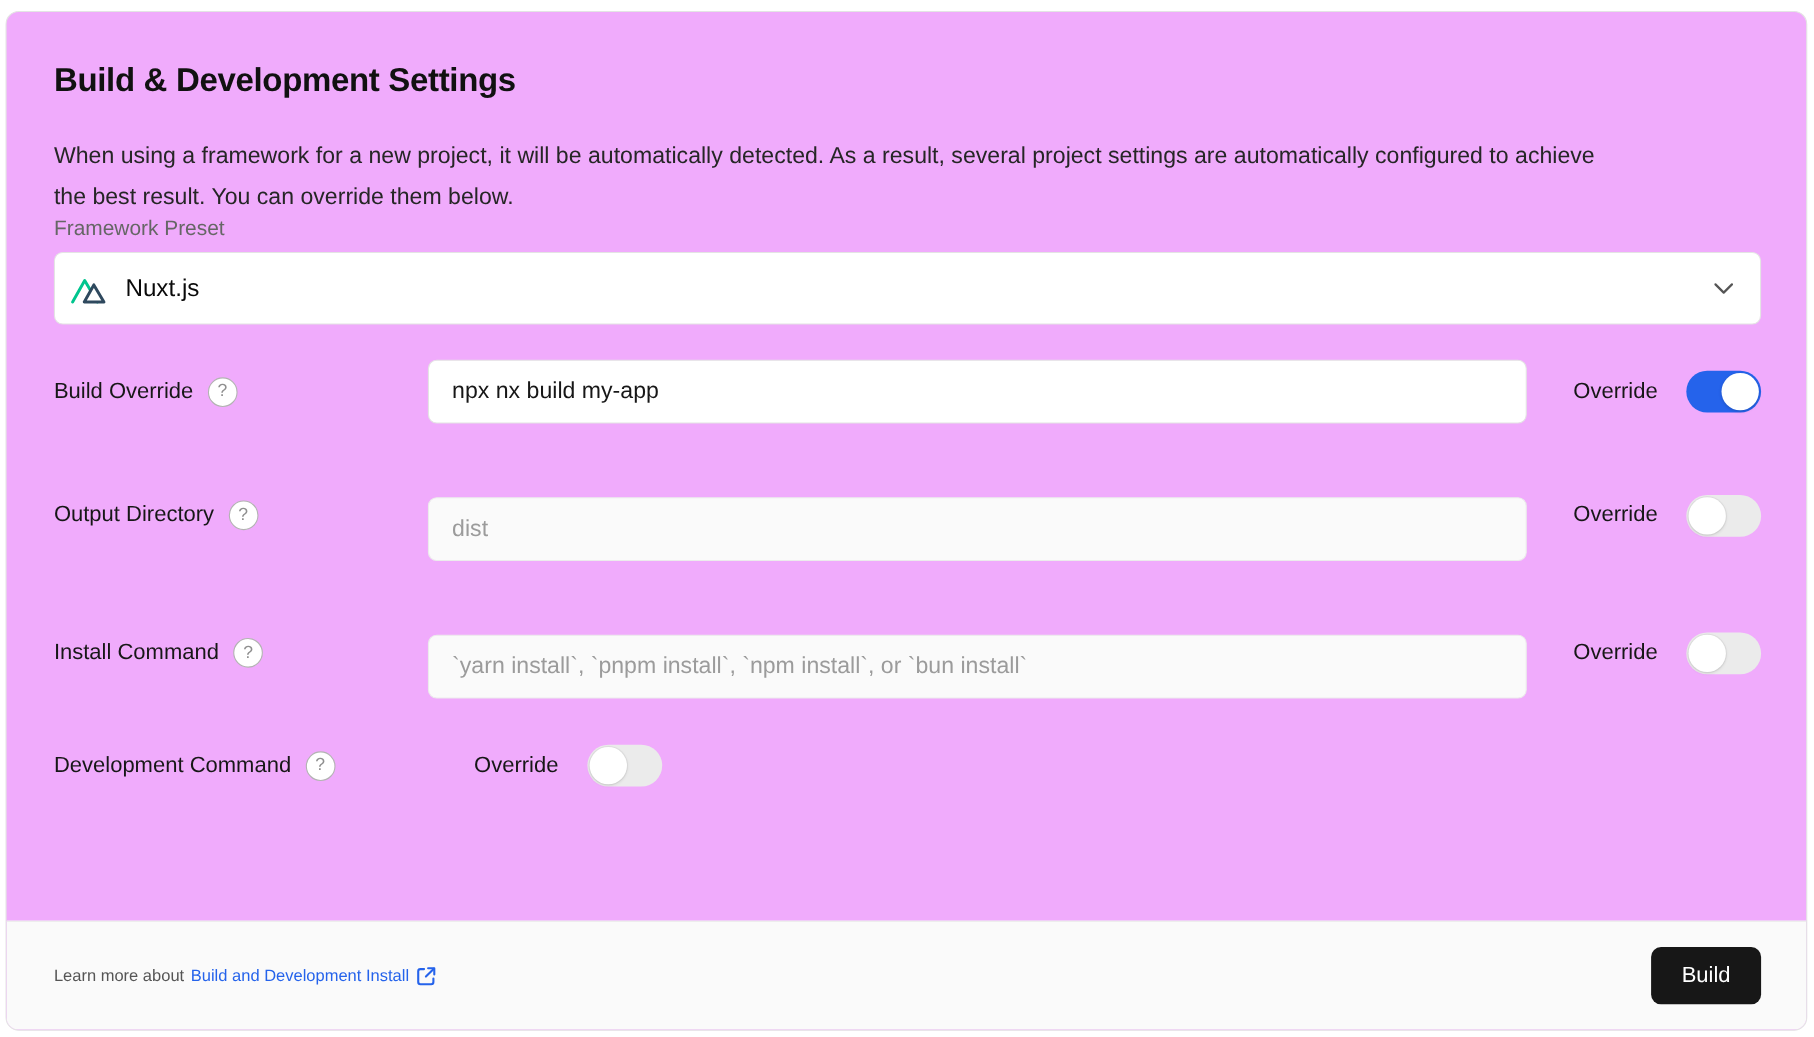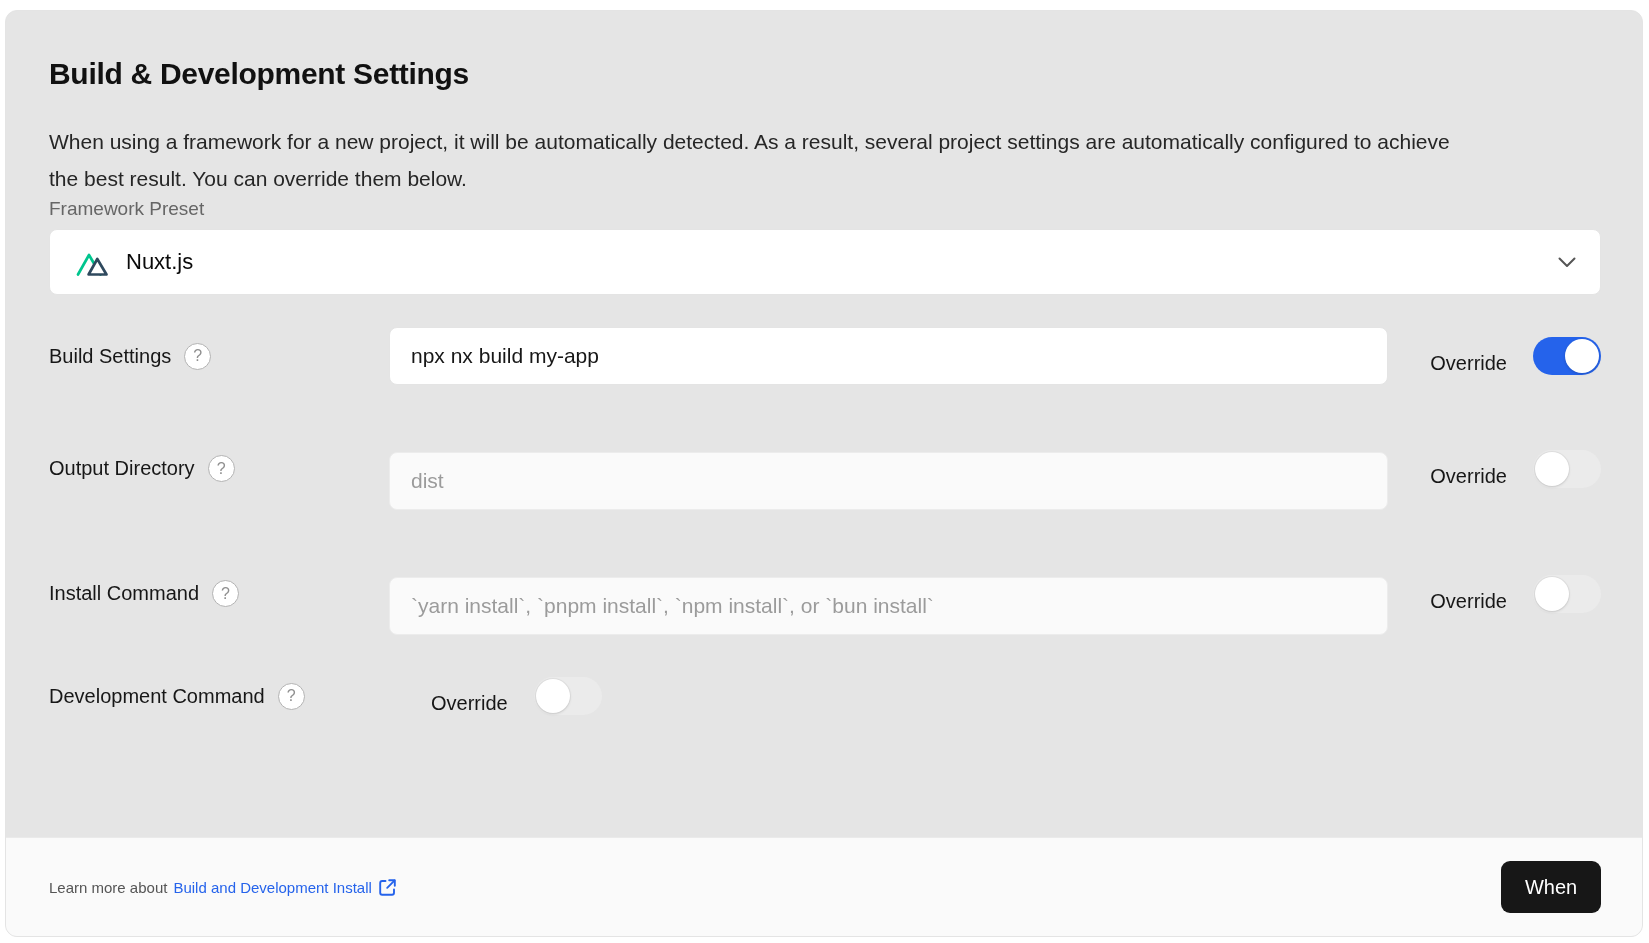--- a/index.html
+++ b/index.html
@@ -4,60 +4,60 @@
 <style>
   * { box-sizing: border-box; margin: 0; padding: 0; }
   html, body {
     background: #ffffff;
     font-family: "Liberation Sans", "DejaVu Sans", sans-serif;
     width: 1649px; height: 943px;
   }
   .card {
     width: 1638px; height: 927px;
     margin: 10px 5px 6px 5px;
-    background: #e5e5e5;
+    background: #f0abfc;
     border: 1px solid #e4e4e4;
     border-radius: 12px;
     display: flex; flex-direction: column;
     overflow: hidden;
   }
   .content { flex: 1; padding: 45px 41px 0 43px; }
   .title {
     font-size: 30px; font-weight: 700; color: #111;
     letter-spacing: -0.3px; line-height: 36px; margin-bottom: 31px;
   }
   .description {
     font-size: 21px; line-height: 37px; color: #262626;
     max-width: 1425px; 
   }
   .fw-label { font-size: 19px; color: #666; line-height: 23px; margin-bottom: 9px; }
   .select {
     height: 66px; width: 100%;
     border: 1px solid #e4e4e4; border-radius: 8px; background: #fff;
-    display: flex; align-items: center; padding: 0 24px 0 26px;
+    display: flex; align-items: center; padding: 0 24px 0 14px;
     cursor: pointer; margin-bottom: 32px;
   }
   .select .fw-name { font-size: 22px; color: #0a0a0a; margin-left: 15px; }
   .select .chevron { margin-left: auto; display: flex; align-items: center; }
   .row { display: flex; align-items: center; margin-bottom: 42px; }
   .row-left { width: 340px; flex: none; display: flex; align-items: center; gap: 13px; }
   .row-label { font-size: 20px; font-weight: 500; color: #171717; }
   .help { width: 27px; height: 27px; border-radius: 50%; border: 1.5px solid #b3b3b3;
     color: #8f8f8f; font-size: 16px; font-weight: 500;
     display: flex; align-items: center; justify-content: center; flex: none; cursor: pointer;
     background: #fff;
   }
   .row-input {
     flex: 1; height: 58px; border: 1px solid #e4e4e4; border-radius: 8px;
     font-family: inherit; font-size: 21px; color: #171717; padding: 0 21px;
     background: #fff; outline: none; min-width: 0;
   }
   .row-input::placeholder { color: #9b9b9b; opacity: 1; }
   .row-input:disabled { background: #fafafa; border-color: #ececec; color: #9b9b9b; margin-top: 25px; }
-  .override-wrap { flex: none; display: flex; align-items: flex-end; gap: 26px; margin-left: 42px; }
+  .override-wrap { flex: none; display: flex; align-items: center; gap: 26px; margin-left: 42px; }
   .override-label { font-size: 20px; font-weight: 500; color: #171717; }
   .toggle {
     width: 68px; height: 38px; border-radius: 19px; border: none; position: relative;
     cursor: pointer; flex: none; padding: 0;
   }
   .toggle.on { background: #2563eb; }
   .toggle.off { background: #ebebeb; }
   .toggle .knob {
     position: absolute; top: 2px; width: 34px; height: 34px; border-radius: 50%;
     background: #fff; box-shadow: 0 1px 3px rgba(0,0,0,0.18);
@@ -98,21 +98,21 @@
       <span class="chevron">
         <svg width="18" height="11" viewBox="0 0 18 11" fill="none">
           <path d="M1.5 1.5 L9 9 L16.5 1.5" stroke="#555" stroke-width="2" stroke-linecap="round" stroke-linejoin="round"></path>
         </svg>
       </span>
     </div>
 
     <div id="rows">
   <div class="row">
     <div class="row-left">
-      <span class="row-label">Build Settings</span>
+      <span class="row-label">Build Override</span>
       <span class="help">?</span>
     </div>
     <input class="row-input" type="text" value="npx nx build my-app" style="">
     <div class="override-wrap">
       <span class="override-label">Override</span>
       <button class="toggle on">
               <span class="knob"></span>
             </button>
     </div>
   </div>
@@ -165,15 +165,15 @@
       <span>Learn more about</span>
       <a class="footer-link">
         <span>Build and Development Install</span>
         <svg width="21" height="21" viewBox="0 0 21 21" fill="none">
           <path d="M8.5 4 H5.2 C4 4 3.2 4.8 3.2 6 V15.8 C3.2 17 4 17.8 5.2 17.8 H15 C16.2 17.8 17 17 17 15.8 V12.5" stroke="#2563eb" stroke-width="1.9" stroke-linecap="round"></path>
           <path d="M12.2 3.2 H17.8 V8.8" stroke="#2563eb" stroke-width="1.9" stroke-linecap="round" stroke-linejoin="round"></path>
           <path d="M17.4 3.6 L10.2 10.8" stroke="#2563eb" stroke-width="1.9" stroke-linecap="round"></path>
         </svg>
       </a>
     </span>
-    <button class="save-btn">When</button>
+    <button class="save-btn">Build</button>
   </div>
 </div>
 
 </body></html>

